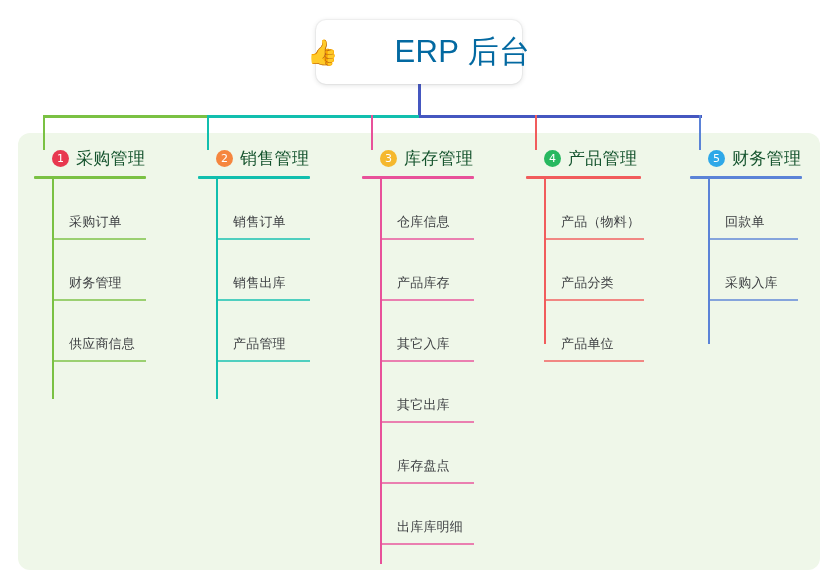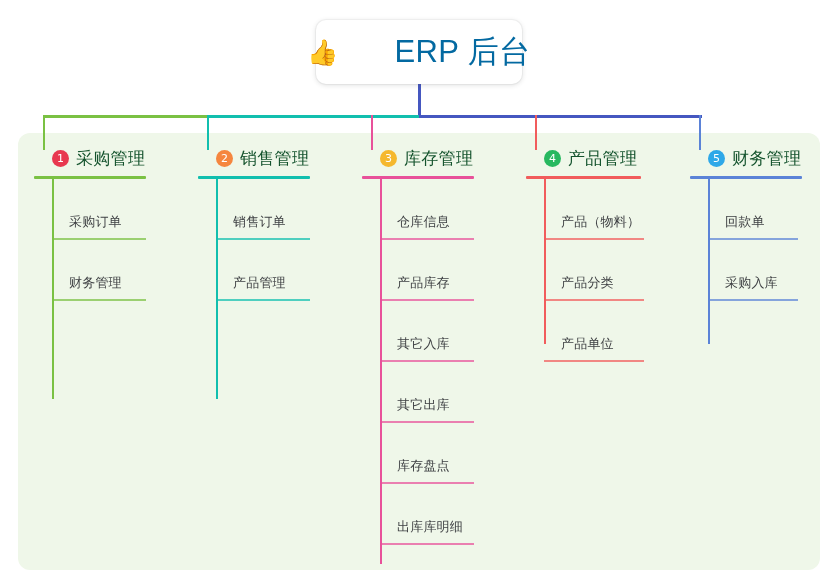--- a/index.html
+++ b/index.html
@@ -175,35 +175,43 @@
         <div class="items">
           <div class="spine" style="background: rgb(122, 193, 67); height: 220px;"></div>
           <div class="item">
             <span class="item-label">采购订单</span>
             <div class="item-rule" style="background: rgb(122, 193, 67); opacity: 0.72; width: 94px;"></div>
           </div>
           <div class="item">
             <span class="item-label">财务管理</span>
             <div class="item-rule" style="background: rgb(122, 193, 67); opacity: 0.72; width: 94px;"></div>
           </div>
+          <div class="item">
+            <span class="item-label">供应商信息</span>
+            <div class="item-rule" style="background: rgb(122, 193, 67); opacity: 0.72; width: 94px;"></div>
+          </div>
         </div>
       </div>
       <div class="col" style="left: 198px; width: 150px;">
         <div class="col-head">
           <span class="badge" style="background: rgb(245, 134, 63);">2</span>
           <span class="col-title">销售管理</span>
         </div>
         <div class="head-rule" style="background: rgb(17, 191, 174); width: 112px; margin-left: 0px;"></div>
         <div class="items">
           <div class="spine" style="background: rgb(17, 191, 174); height: 220px;"></div>
           <div class="item">
             <span class="item-label">销售订单</span>
             <div class="item-rule" style="background: rgb(17, 191, 174); opacity: 0.72; width: 94px;"></div>
           </div>
           <div class="item">
+            <span class="item-label">销售出库</span>
+            <div class="item-rule" style="background: rgb(17, 191, 174); opacity: 0.72; width: 94px;"></div>
+          </div>
+          <div class="item">
             <span class="item-label">产品管理</span>
             <div class="item-rule" style="background: rgb(17, 191, 174); opacity: 0.72; width: 94px;"></div>
           </div>
         </div>
       </div>
       <div class="col" style="left: 362px; width: 150px;">
         <div class="col-head">
           <span class="badge" style="background: rgb(245, 184, 46);">3</span>
           <span class="col-title">库存管理</span>
         </div>

